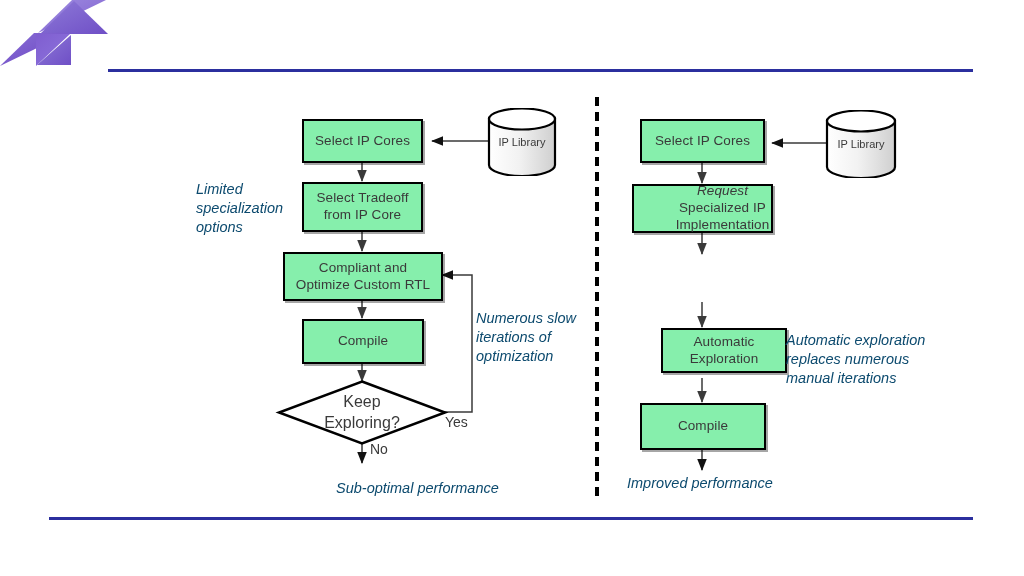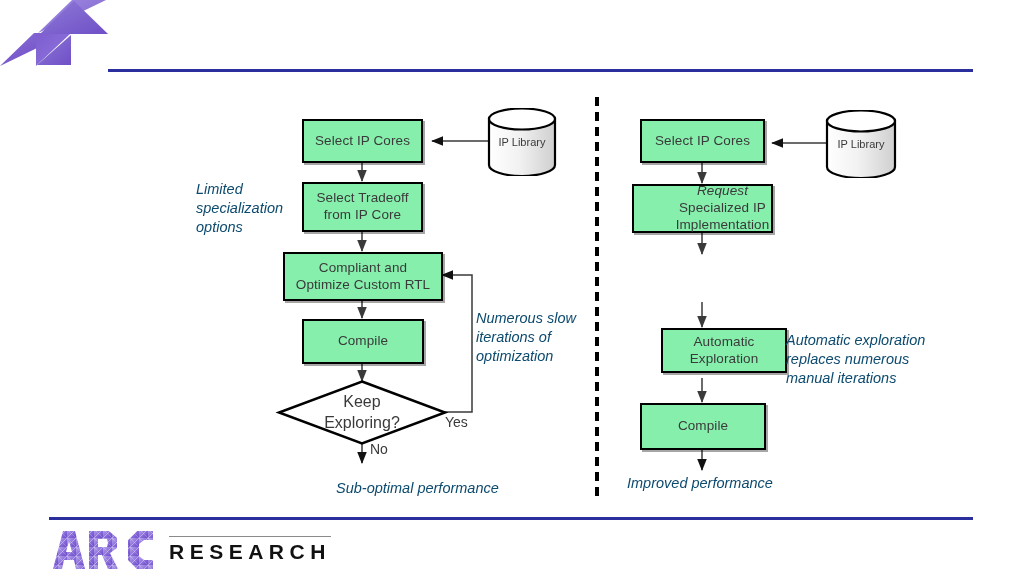--- a/index.html
+++ b/index.html
@@ -342,39 +342,14 @@
     <div class="cyl-label">IP Library</div>
   </div>
 
   <div class="note" style="left:786px; top:331px;">Automatic exploration
 replaces numerous
 manual iterations</div>
   <div class="note" style="left:627px; top:474px;">Improved performance</div>
 
   <div class="rule rule-bottom"></div>
 
-  <div class="brand">
-    <svg width="110" height="42" viewBox="0 0 110 42">
-      <defs>
-        <linearGradient id="ag" x1="0" y1="0" x2="1" y2="1">
-          <stop offset="0%" stop-color="#b6a7ea"></stop>
-          <stop offset="50%" stop-color="#8e72dc"></stop>
-          <stop offset="100%" stop-color="#6b48c8"></stop>
-        </linearGradient>
-        <pattern id="tri" width="9" height="9" patternUnits="userSpaceOnUse">
-          <rect width="9" height="9" fill="url(#ag)"></rect>
-          <path d="M0,9 L9,0" stroke="#ffffff" stroke-width="0.7" opacity="0.55"></path>
-          <path d="M0,0 L9,9" stroke="#ffffff" stroke-width="0.7" opacity="0.3"></path>
-        </pattern>
-      </defs>
-
-      <path d="M4,40 L14,2 L26,2 L36,40 L27,40 L25,31 L15,31 L13,40 Z
-               M17,23 L23,23 L20,12 Z" fill="url(#tri)"></path>
-
-      <path d="M40,40 L40,2 L60,2 L68,9 L68,19 L61,24 L69,40 L59,40 L53,26 L49,26 L49,40 Z
-               M49,10 L49,18 L58,18 L59,14 L58,10 Z" fill="url(#tri)"></path>
-
-      <path d="M104,11 L95,11 L90,15 L90,27 L95,31 L104,31 L104,40 L88,40 L79,31 L79,11 L88,2 L104,2 Z" fill="url(#tri)"></path>
-    </svg>
-    <div class="brand-word">RESEARCH</div>
-  </div>
 
 </div>
 
 </body></html>

